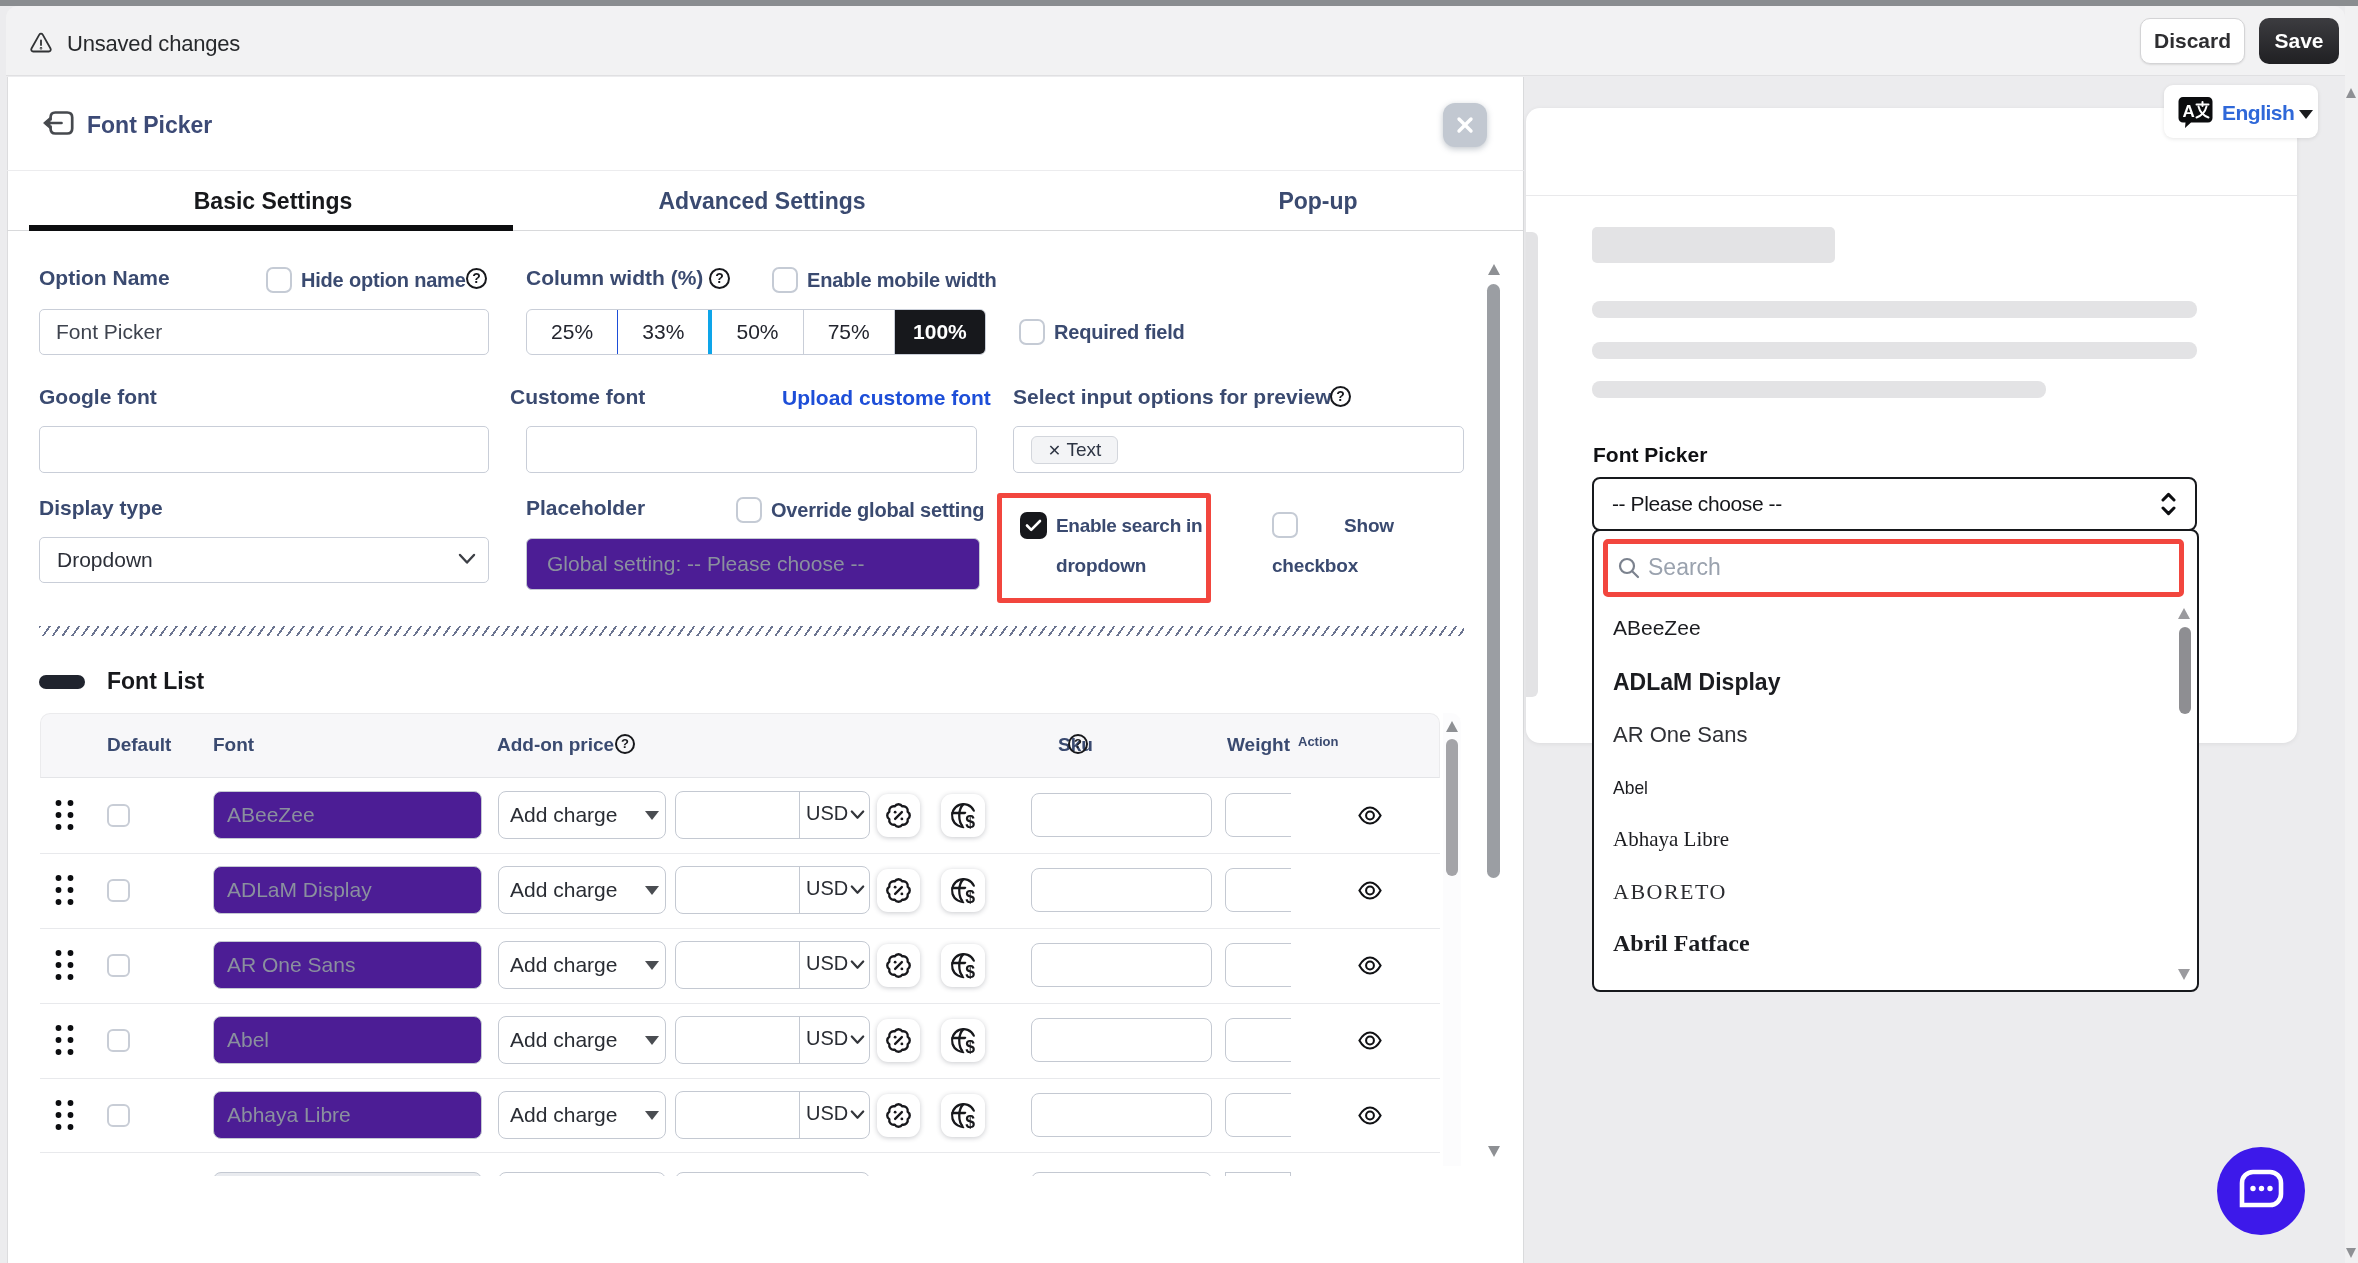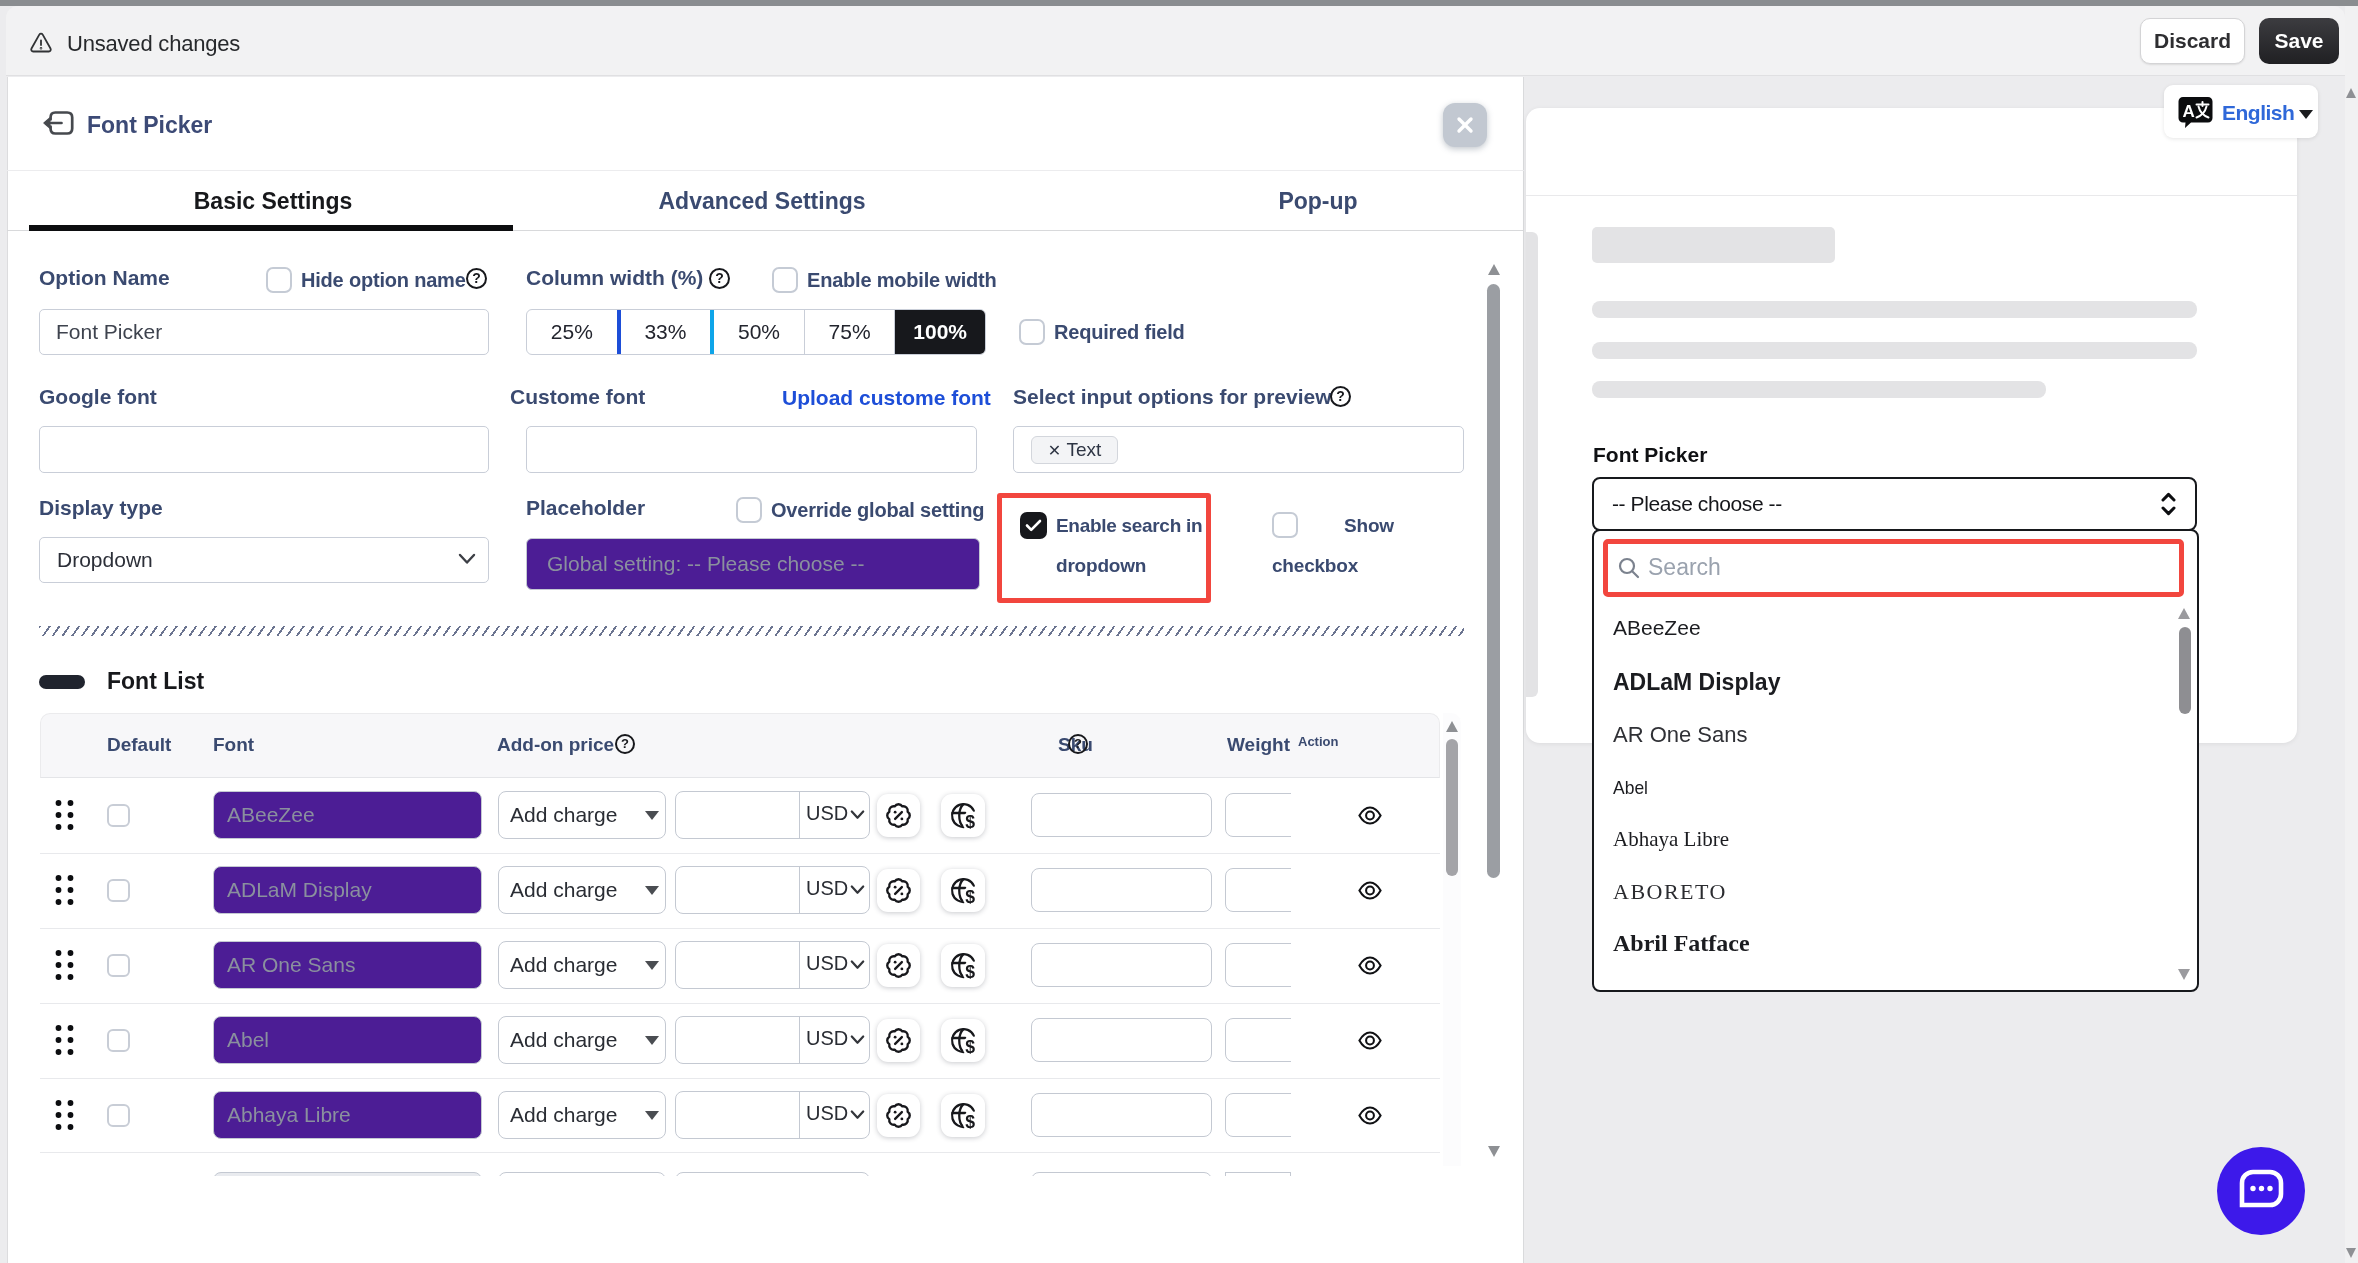--- a/index.html
+++ b/index.html
@@ -60,21 +60,21 @@
 <div class="lbl" style="left:39px;top:266px;">Option Name</div>
 <div class="cb" style="left:266px;top:267px;"></div>
 <div class="clbl" style="left:301px;top:269px;">Hide option name</div>
 <div class="qi" style="left:466px;top:268px;">?</div>
 <div class="lbl" style="left:526px;top:266px;">Column width (%)</div>
 <div class="qi" style="left:709px;top:268px;">?</div>
 <div class="cb" style="left:772px;top:267px;"></div>
 <div class="clbl" style="left:807px;top:269px;">Enable mobile width</div>
 <div class="inp" style="left:39px;top:309px;width:450px;height:46px;font-size:21px;color:#3e434e;line-height:44px;padding-left:16px;">Font Picker</div>
 <div class="a" style="left:526px;top:309px;width:460px;height:46px;display:flex;border:1px solid #c9ced8;border-radius:6px;overflow:hidden;background:#fff;">
-  <div style="flex:1;border-right:4px solid #1d4ed8;font-size:21px;color:#23252e;text-align:center;line-height:44px;">25%</div>
+  <div style="flex:1;border-right:1px solid #1d4ed8;font-size:21px;color:#23252e;text-align:center;line-height:44px;">25%</div>
   <div style="flex:1;border-right:4px solid #0ea5e9;font-size:21px;color:#23252e;text-align:center;line-height:44px;">33%</div>
   <div style="flex:1;border-right:1px solid #c9ced8;font-size:21px;color:#23252e;text-align:center;line-height:44px;">50%</div>
   <div style="flex:1;border-right:1px solid #c9ced8;font-size:21px;color:#23252e;text-align:center;line-height:44px;">75%</div>
   <div style="flex:1;background:#17181c;font-size:21px;font-weight:700;color:#fff;text-align:center;line-height:44px;">100%</div>
 </div>
 <div class="cb" style="left:1019px;top:319px;"></div>
 <div class="clbl" style="left:1054px;top:321px;">Required field</div>
 
 <div class="lbl" style="left:39px;top:385px;">Google font</div>
 <div class="lbl" style="left:510px;top:385px;">Custome font</div>

